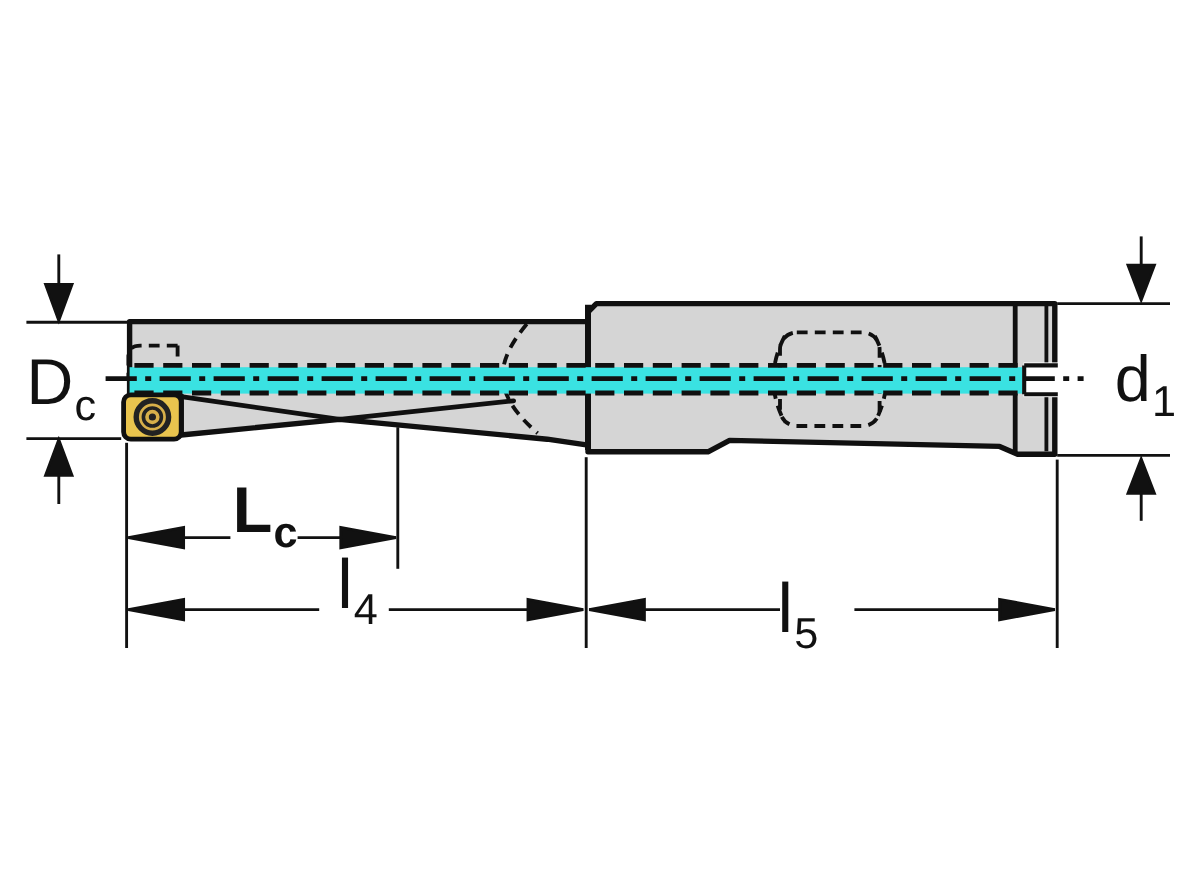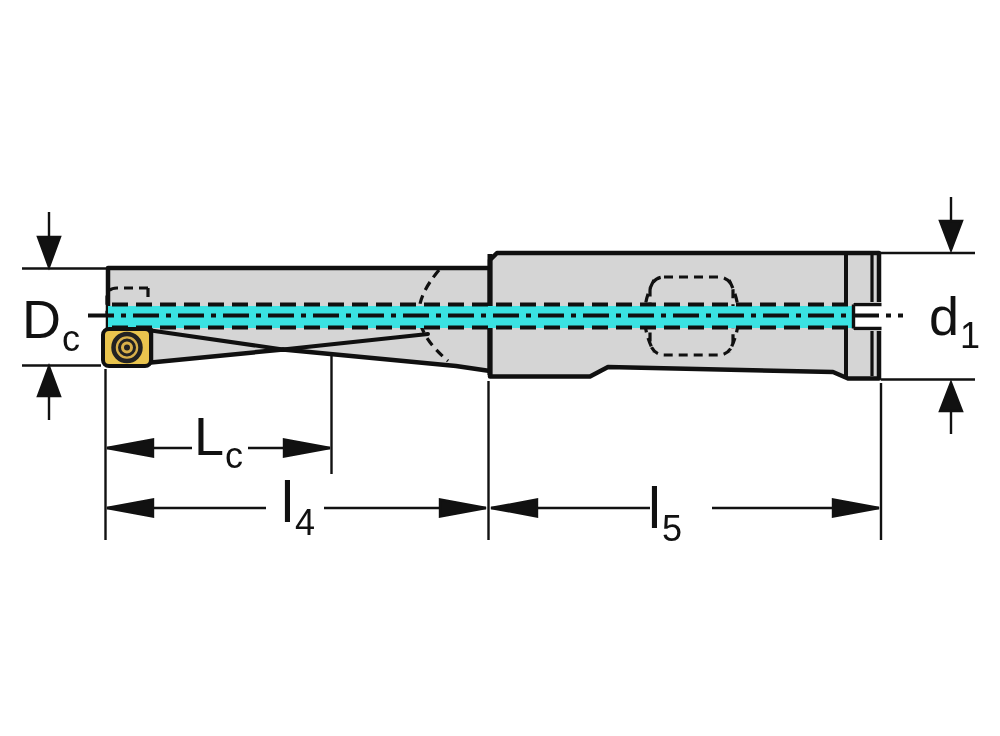--- a/index.html
+++ b/index.html
@@ -123,25 +123,25 @@
   </svg>
 
   <div class="dim-label" style="left:22px;top:292px;">
     <span class="main">D</span><span class="sub">c</span>
   </div>
 
   <div class="dim-label" style="left:929px;top:289px;">
     <span class="main">d</span><span class="sub">1</span>
   </div>
 
-  <div class="dim-label" style="left:194px;top:409px;">
+  <div class="dim-label" style="left:194px;top:398px;font-weight:bold;">
     <span class="main">L</span><span class="sub">c</span>
   </div>
 
-  <div class="dim-label" style="left:281px;top:473px;">
+  <div class="dim-label" style="left:281px;top:459px;">
     <span class="main tall">l</span><span class="sub">4</span>
   </div>
 
   <div class="dim-label" style="left:648px;top:479px;">
     <span class="main tall">l</span><span class="sub">5</span>
   </div>
 
 </div>
 
 </body></html>

